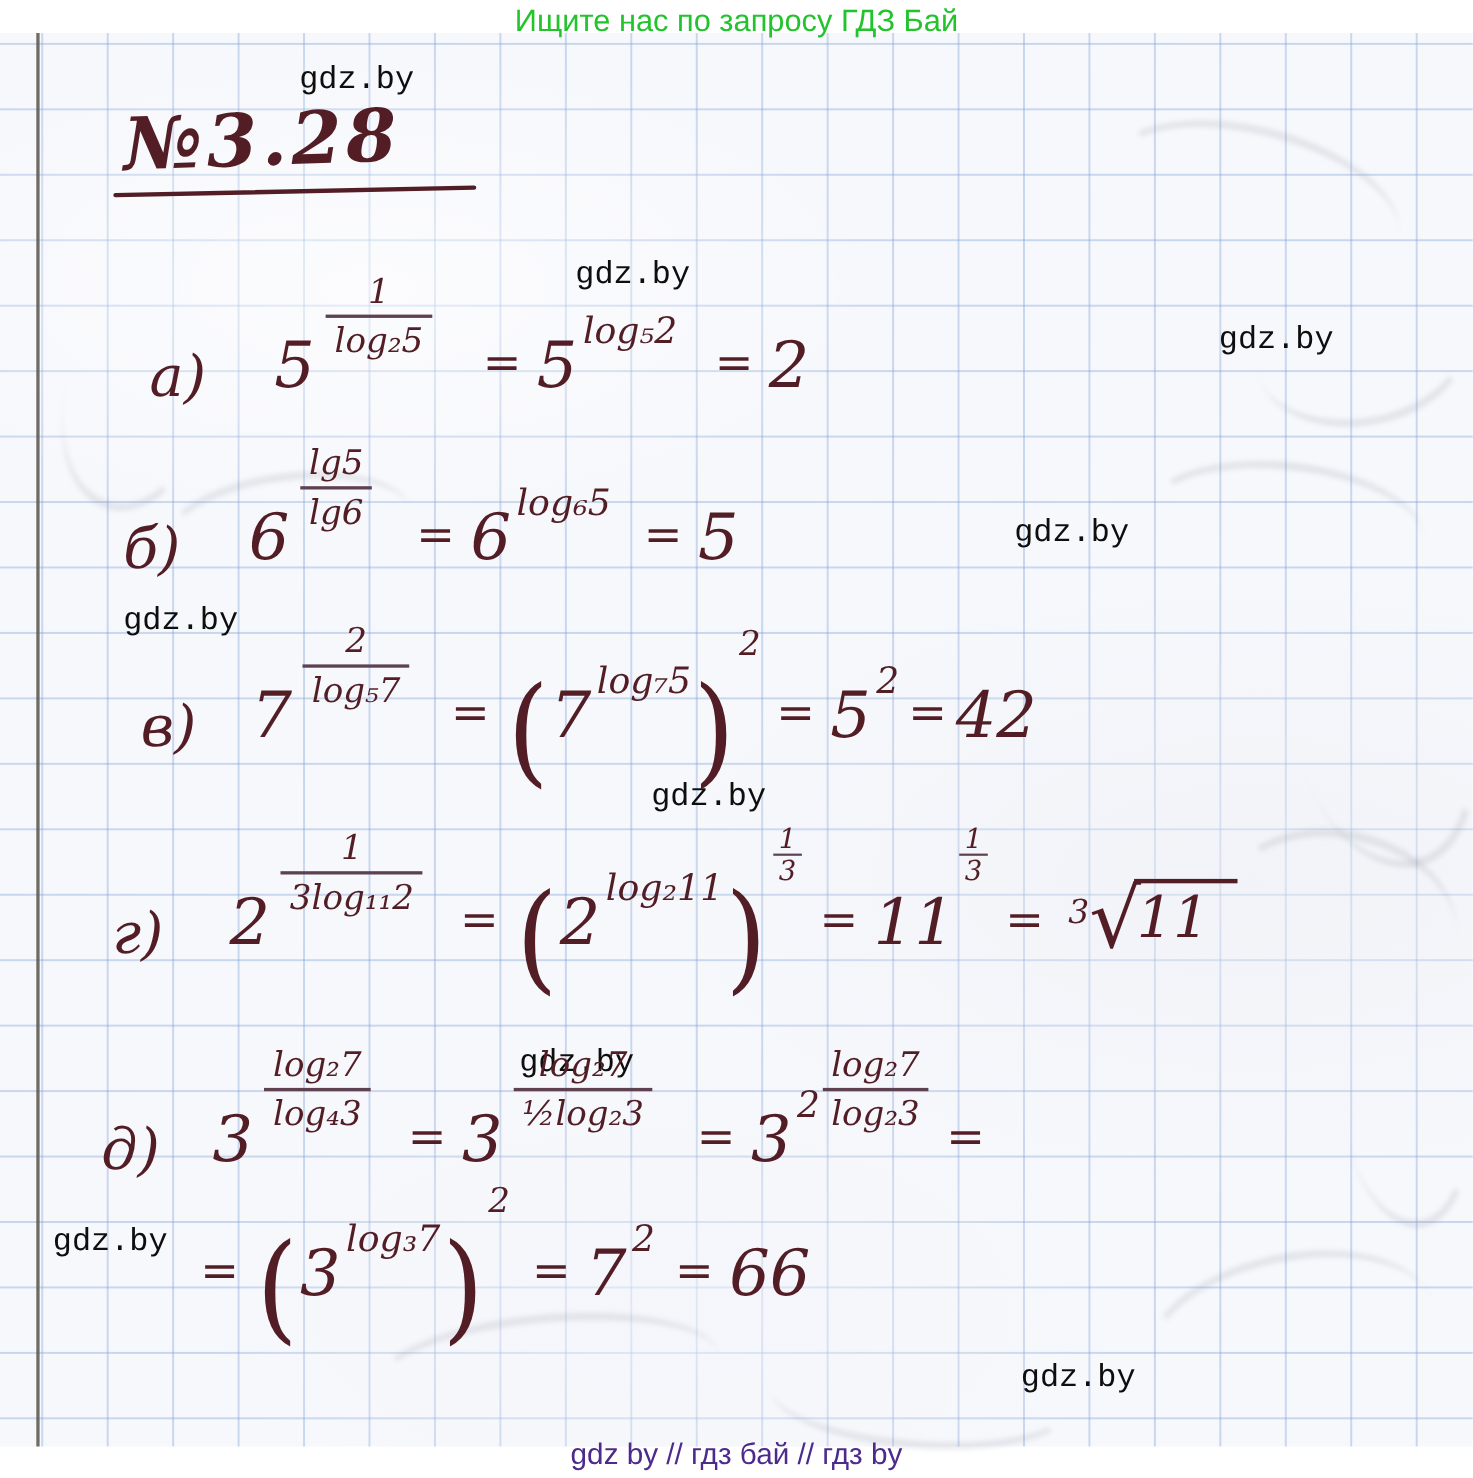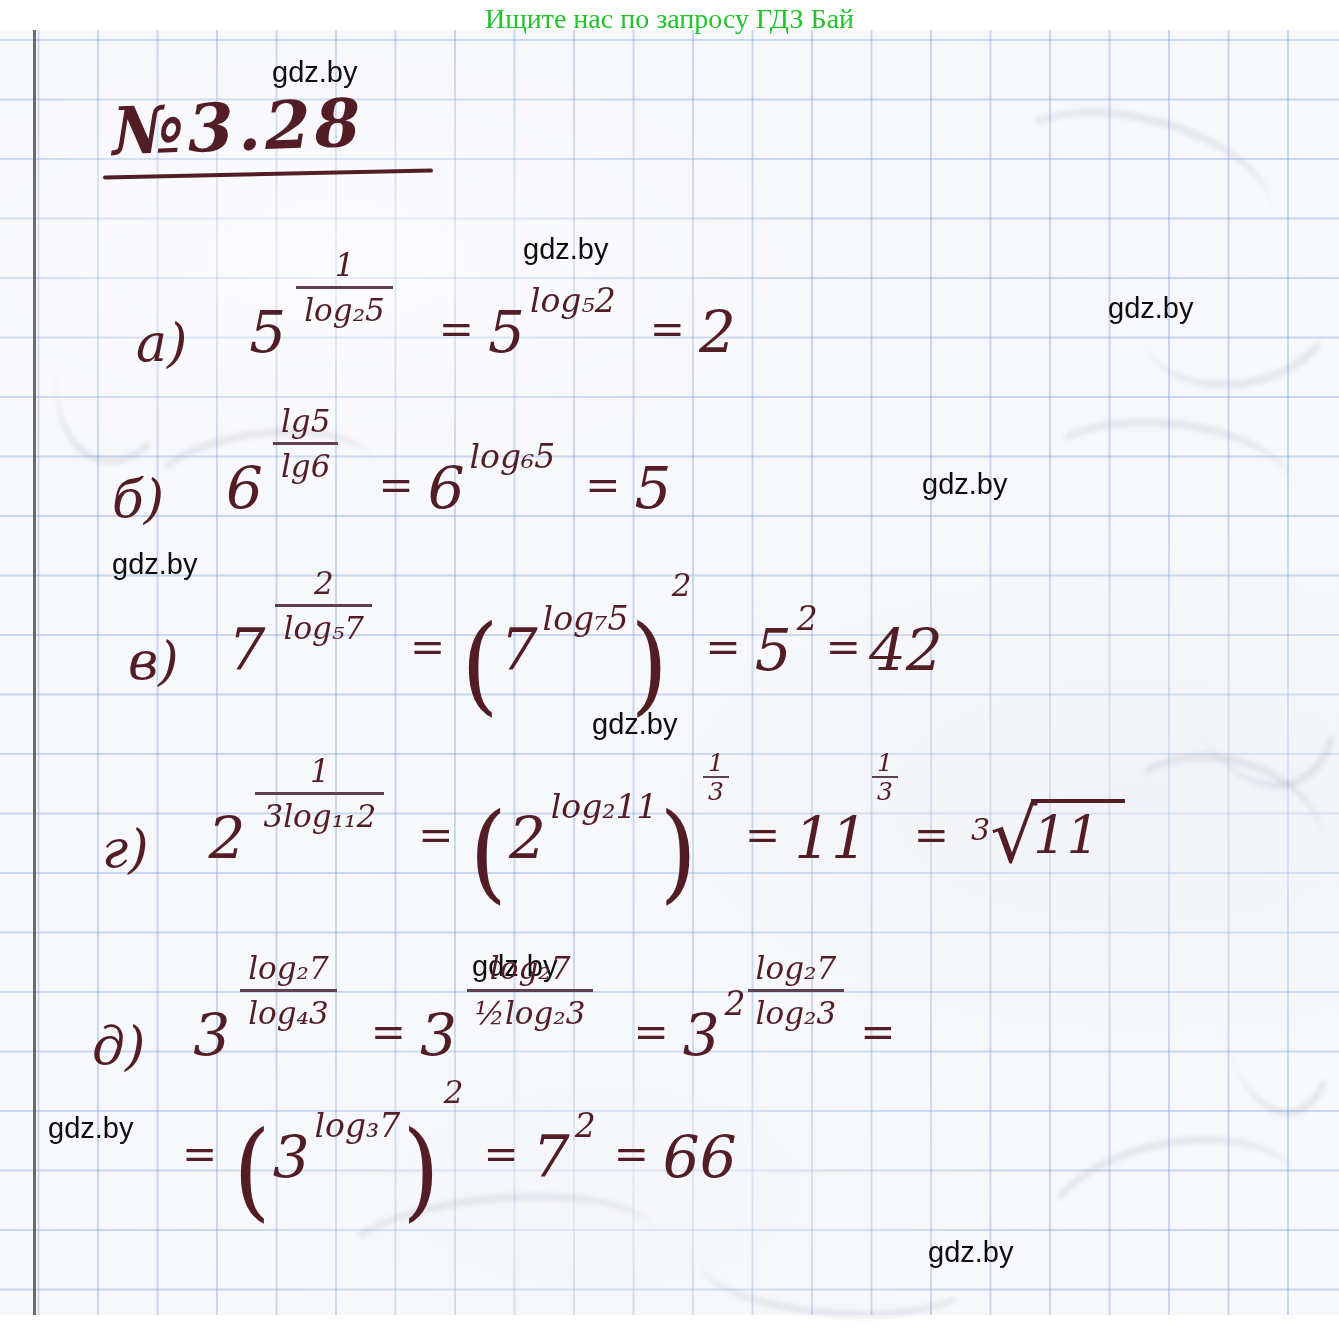--- a/index.html
+++ b/index.html
@@ -23,28 +23,28 @@
       radial-gradient(ellipse 700px 320px at 25% 18%, rgba(255,255,255,.55), transparent 70%),
       radial-gradient(ellipse 800px 400px at 85% 60%, rgba(236,238,244,.5), transparent 70%),
       radial-gradient(ellipse 600px 300px at 45% 90%, rgba(244,245,250,.6), transparent 70%);
   }
   .margin-line{
     position:absolute;left:33px;top:30px;width:3px;height:1285px;
     background:#57544b;opacity:.85;
   }
   .banner{
     position:absolute;left:0;top:3px;width:100%;text-align:center;
-    font-family:Liberation Serif, serif;font-size:28px;color:#23c32d;
+    font-family:Liberation Sans, sans-serif;font-size:28px;color:#23c32d;
   }
   .footer{
     position:absolute;left:0;top:1307px;width:100%;text-align:center;
     font-family:"Liberation Sans",sans-serif;font-size:27px;color:#4c2b8c;
   }
   .wm{
-    position:absolute;font-family:Liberation Sans, sans-serif;
+    position:absolute;font-family:Liberation Mono, monospace;
     font-size:29px;color:#0e0e0e;white-space:nowrap;
   }
   
   .hand{color:#521d24;font-style:italic;}
   .title{
     position:absolute;left:112px;top:88px;font-size:66px;font-weight:bold;
     transform:rotate(-2deg);letter-spacing:4px;
   }
   .title-underline{
     position:absolute;left:103px;top:172px;width:330px;height:4px;
@@ -227,14 +227,15 @@
     <span class="exp">log₃7</span>
     <span class="paren">)</span>
     <span class="outer">2</span>
     <span class="eq" style="margin-left:20px;">=</span>
     <span class="base">7</span>
     <span class="exp">2</span>
     <span class="eq" style="margin-left:18px;">=</span>
     <span class="base">66</span>
   </div>
 
+  <div class="footer">gdz by  //  гдз бай  //  гдз by</div>
 
 </div>
 
 </body></html>

